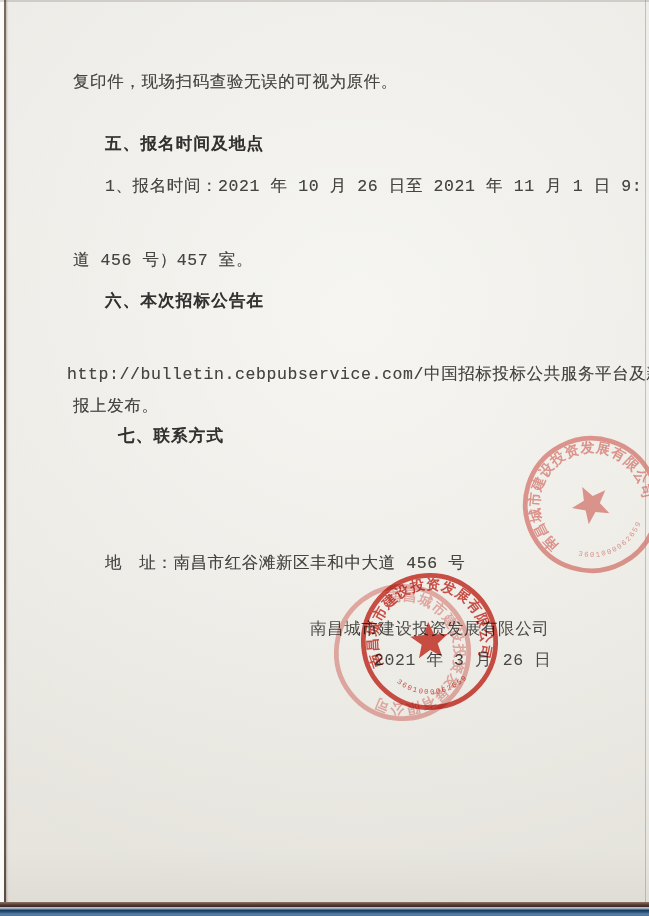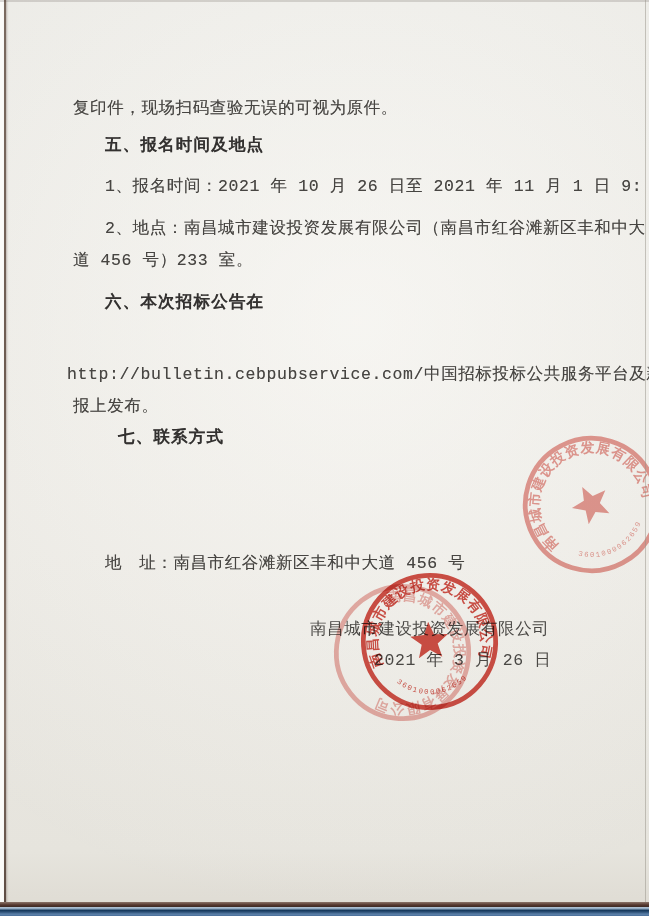--- a/index.html
+++ b/index.html
@@ -26,36 +26,35 @@
     background:linear-gradient(180deg,#8a7468 0%,#54362e 60%,#3c2a24 100%);}
   .edge-bottom-blue{position:absolute;left:0;top:907px;width:649px;height:9px;
     background:linear-gradient(180deg,#b8c8d8 0%,#8fa9c2 18%,#16395c 38%,#2c5076 55%,#5c81aa 80%,#4a6f99 100%);}
   
   .line{
     position:absolute;white-space:nowrap;
     font-size:16.5px;line-height:21px;letter-spacing:.6px;
     color:#474542;
     text-shadow:0 0 .4px rgba(70,68,64,.5);
   }
-  .line.h{font-weight:bold;color:#333130;letter-spacing:1.2px;font-family:Liberation Serif, serif;}
+  .line.h{font-weight:bold;color:#333130;letter-spacing:1.2px;}
   .sig{position:absolute;white-space:nowrap;font-size:16.5px;color:#4a4845;letter-spacing:.6px;}
   
   .stamp{position:absolute;mix-blend-mode:multiply;pointer-events:none;}
   .stamp svg{display:block;}
 </style>
 </head>
 <body>
 
 <div class="scan">
 
-  <div class="line" style="top:98px;left:73px">复印件，现场扫码查验无误的可视为原件。</div>
+  <div class="line" style="top:72px;left:73px">复印件，现场扫码查验无误的可视为原件。</div>
   <div class="line h" style="top:134px;left:105px">五、报名时间及地点</div>
   <div class="line" style="top:176px;left:105px">1、报名时间：2021 年 10 月 26 日至 2021 年 11 月 1 日 9: 30-16: 30;</div>
-  <div class="line" style="top:218px;left:105px">2、地点：南昌城市建设投资发展有限公司（南昌市红谷滩新区丰和中大</div>
-  <div class="line" style="top:250px;left:73px">道 456 号）233 室。</div>
+  <div class="line" style="top:250px;left:73px">道 456 号）457 室。</div>
   <div class="line h" style="top:291px;left:105px">六、本次招标公告在</div>
   <div class="line" style="top:364px;left:67px">http://bulletin.cebpubservice.com/中国招标投标公共服务平台及新法制</div>
   <div class="line" style="top:396px;left:73px">报上发布。</div>
   <div class="line h" style="top:426px;left:118px">七、联系方式</div>
   <div class="line" style="top:553px;left:105px">地　址：南昌市红谷滩新区丰和中大道 456 号</div>
 
   <div class="sig" style="top:618px;left:310px">南昌城市建设投资发展有限公司</div>
   <div class="sig" style="top:649px;left:374px">2021 年 3 月 26 日</div>
 
   <div class="stamp" style="left:518px;top:431px;width:147px;height:147px;opacity:.58;transform:rotate(-28deg);">

